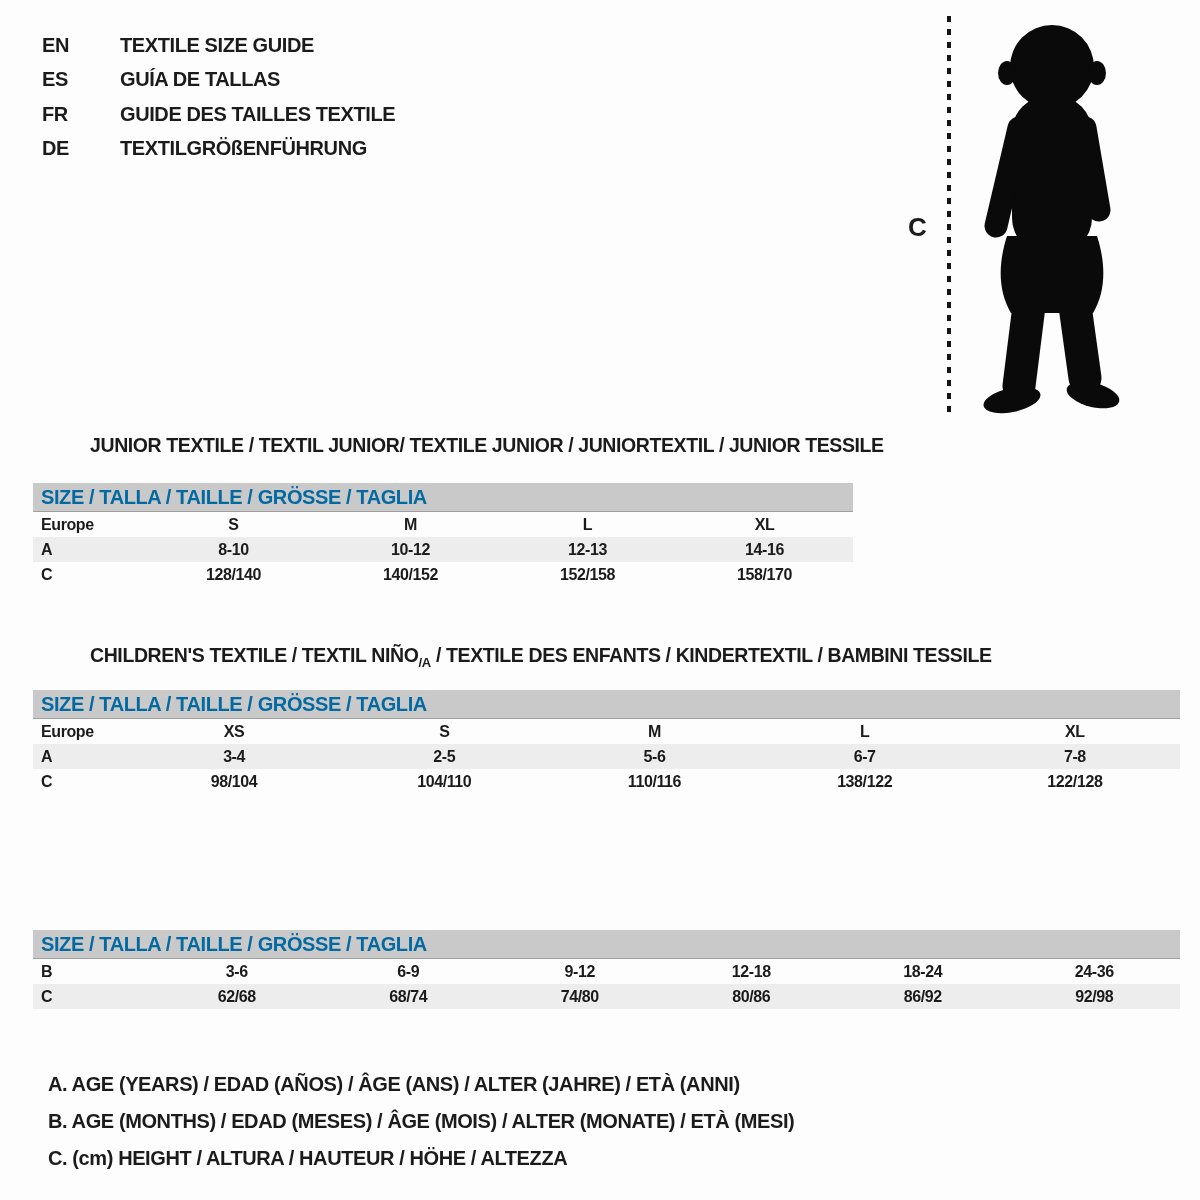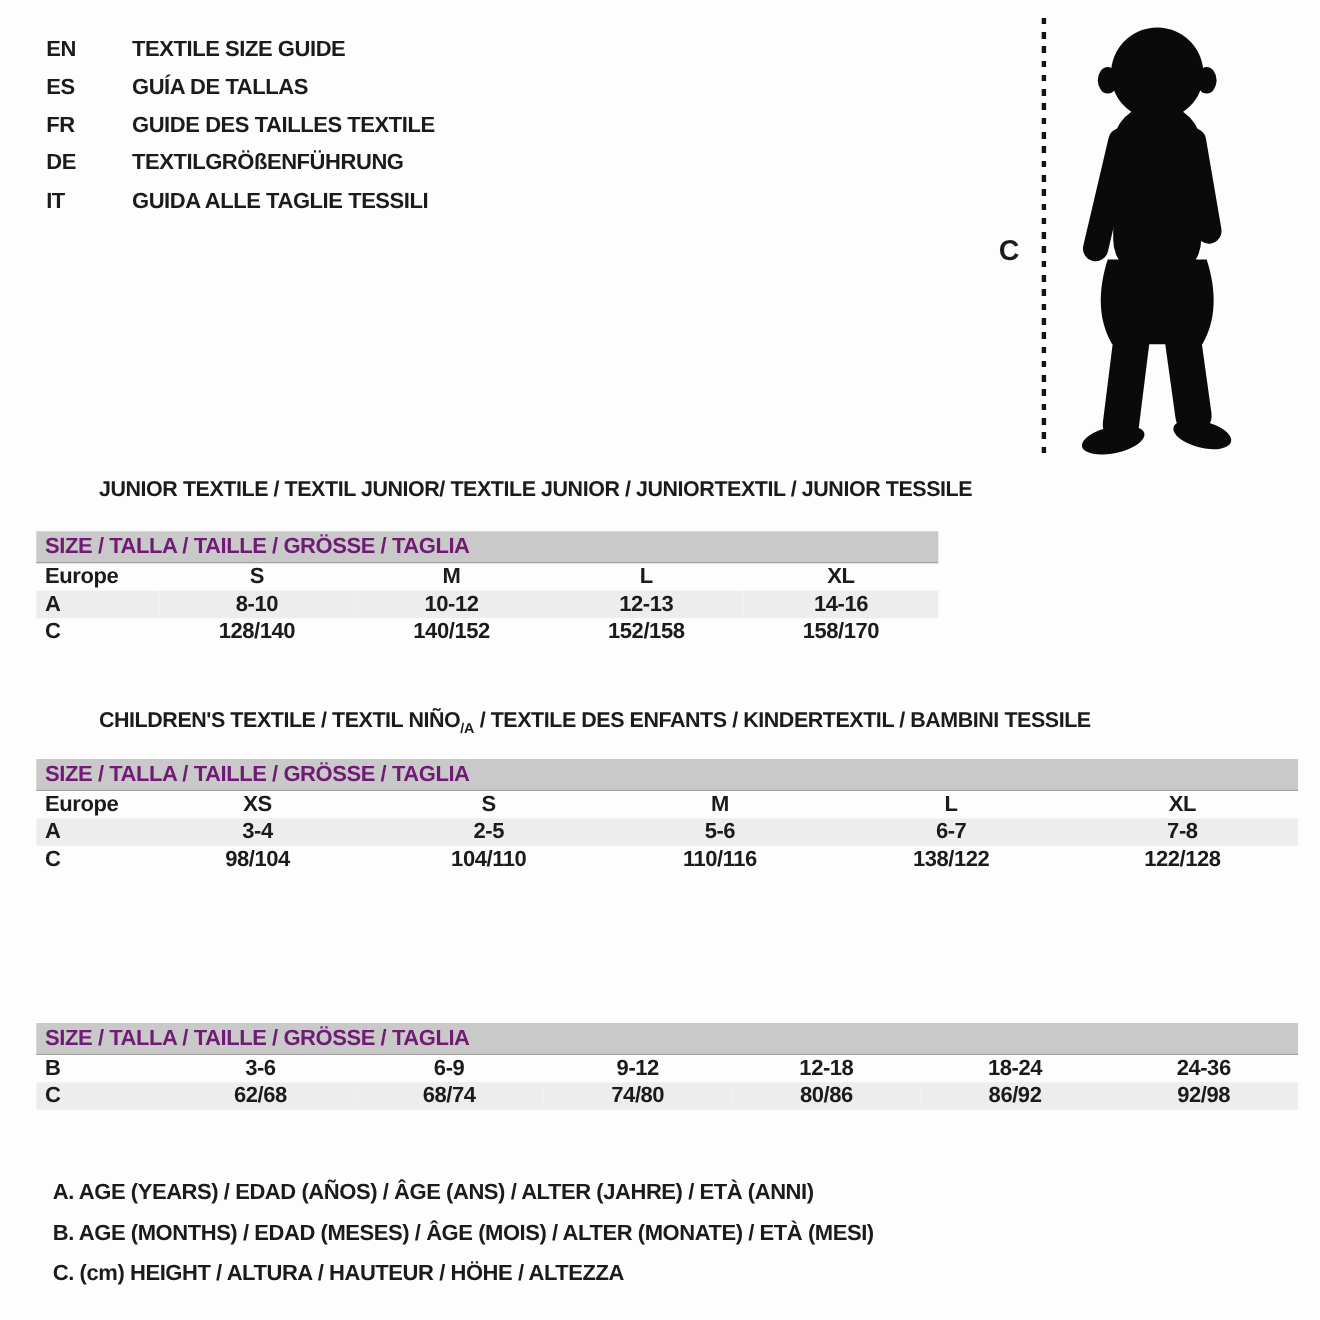--- a/index.html
+++ b/index.html
@@ -22,24 +22,24 @@
   .baby{position:absolute;left:966px;top:12px;width:172px;height:408px;}
   
   .sec-title{position:absolute;left:42px;font-size:19.5px;font-weight:bold;white-space:nowrap;margin-left:48px;}
   .sec-title .subm{font-size:13px;vertical-align:-5px;letter-spacing:-0.2px;}
   .sec-title-2l{line-height:33px;}
   
   .tblwrap{position:absolute;left:33px;}
   .size-bar{
     height:29px;background:#c9c9c9;border-bottom:1px solid #9f9f9f;
     display:flex;align-items:center;padding-left:8px;box-sizing:border-box;
-    font-size:20px;font-weight:bold;color:#701a75;
+    font-size:20px;font-weight:bold;color:#0369a1;
   }
   table{width:100%;border-collapse:collapse;table-layout:fixed;}
-  td{height:25px;text-align:center;padding:0;font-size:20px;font-weight:bold;vertical-align:middle;}
+  td{height:25px;text-align:center;padding:0;font-size:16px;font-weight:bold;vertical-align:middle;}
   td.lbl{text-align:left;padding-left:8px;}
   tr.alt{background:#ededed;}
   
   .legend{position:absolute;left:48px;top:1066px;font-size:20px;font-weight:bold;line-height:37px;white-space:nowrap;}
 </style>
 </head>
 <body>
 
 <div class="page">
 
@@ -52,24 +52,20 @@
       <span class="lang-code">ES</span>
       <span class="lang-label">GUÍA DE TALLAS</span>
     </div>
     <div class="lang-row">
       <span class="lang-code">FR</span>
       <span class="lang-label">GUIDE DES TAILLES TEXTILE</span>
     </div>
     <div class="lang-row">
       <span class="lang-code">DE</span>
       <span class="lang-label">TEXTILGRÖßENFÜHRUNG</span>
-    </div>
-    <div class="lang-row">
-      <span class="lang-code">IT</span>
-      <span class="lang-label">GUIDA ALLE TAGLIE TESSILI</span>
     </div>
   </div>
 
   <div class="measure-line"></div>
   <div class="measure-label">C</div>
   <svg class="baby" viewBox="0 0 172 408" xmlns="http://www.w3.org/2000/svg">
     <g fill="#0a0a0a" stroke="none">
       <circle cx="86" cy="55" r="42"></circle>
       <ellipse cx="41" cy="61" rx="9" ry="12"></ellipse>
       <ellipse cx="131" cy="61" rx="9" ry="12"></ellipse>

